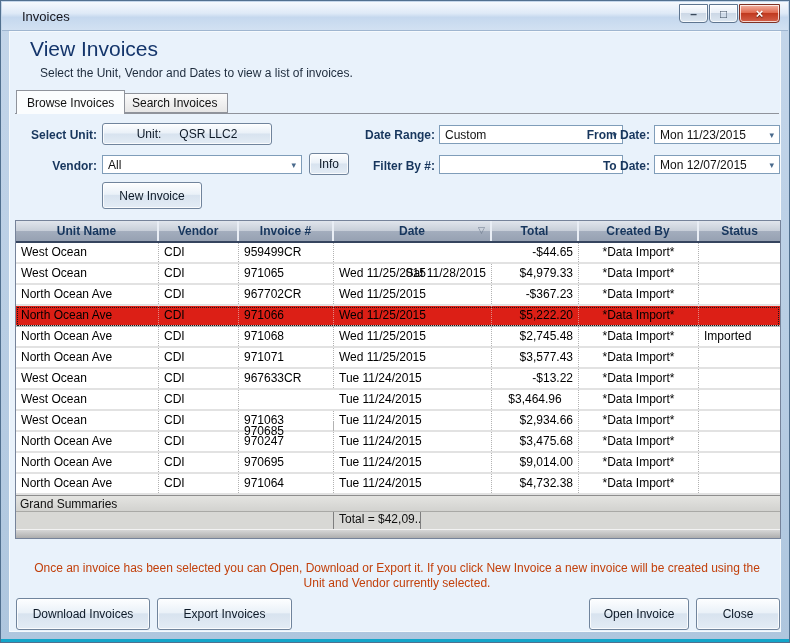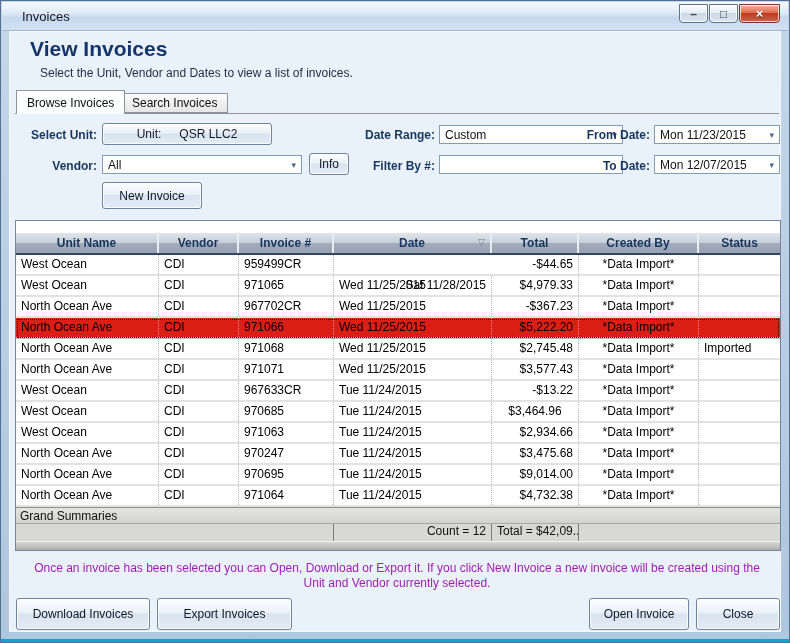--- a/index.html
+++ b/index.html
@@ -18,21 +18,21 @@
     background:linear-gradient(#fdfeff,#e9eff7 45%,#ccd8e6 50%,#dde7f1);
     color:#3a4a5c; display:flex; align-items:center; justify-content:center;
     font-size:12px; font-weight:bold; box-shadow:inset 0 0 0 1px rgba(255,255,255,.75); cursor:default; }
   .winbtn.close { width:41px; color:#fff; font-size:13px;
     background:linear-gradient(#f2b3a3,#e06a50 45%,#c03a20 50%,#d4604a);
     border-color:#7e3124; text-shadow:0 1px 1px rgba(0,0,0,.55); }
 
   
   .client { position:absolute; left:8px; right:8px; top:30px; bottom:10px; background:#e9f2fb; border:1px solid #f6fafd; }
 
-  .h1 { position:absolute; left:20px; top:5px; font-size:21px; font-weight:bold; color:#14356b; }
+  .h1 { position:absolute; left:20px; top:5px; font-size:21px; font-weight:normal; color:#14356b; }
   .sub { position:absolute; left:30px; top:34px; font-size:12px; color:#1d2b3c; }
 
   
   .panel-line { position:absolute; left:5px; width:764px; top:81px; border-top:1px solid #8f939b; }
   .tab { position:absolute; white-space:nowrap; font-size:12px; color:#111;
     display:flex; align-items:center; padding:0 10px; border:1px solid #8f939b; cursor:default; }
   .tab.active { left:6px; top:58px; height:24px; background:#fbfdfe; border-bottom:none; z-index:2; }
   .tab.inactive { left:111px; top:61px; height:20px; background:linear-gradient(#fbfbfb,#e6e6e6); }
 
   
@@ -44,42 +44,42 @@
   .combo, .tinput { position:absolute; background:#fff; border:1px solid #7f9db9; font-size:12px; color:#111;
     display:flex; align-items:center; padding:0 5px; }
   .combo .arrow { margin-left:auto; font-size:9px; color:#4a6a8c; }
   .tinput input { width:100%; height:100%; border:none; outline:none; font:inherit; background:transparent; }
   .unitgap { display:inline-block; width:18px; }
 
   
   .tablewrap { position:absolute; left:5px; top:188px; width:766px; border:1px solid #76839a; background:#fff; }
   .thead { display:flex; height:22px; background:linear-gradient(#e0e5ec,#c7cedา8 49%,#c7ced8 49%,#a3adbd 52%,#96a1b2);
     background:linear-gradient(#e0e5ec,#c7ced8 49%,#a3adbd 52%,#96a1b2);
-    border-bottom:2px solid #35445e;margin-top:12px; }
+    border-bottom:2px solid #35445e; }
   .hcell { position:relative; height:100%; display:flex; align-items:center; justify-content:center;
     font-size:12px; font-weight:bold; color:#17365d; border-right:2px solid #e9eef5; cursor:default; }
   .hcell:last-child { border-right:none; }
   .hcell .sort { position:absolute; right:5px; top:4px; font-size:9px; font-weight:normal; color:#6e7b8d; }
   .trow { display:flex; height:21px; background:#fff; border-bottom:2px solid #e2e2e2; }
   .tcell { height:100%; font-size:12px; color:#000; line-height:19px; padding:0 5px;
     white-space:nowrap; overflow:hidden; border-right:1px dotted #b2b2b2; }
   .tcell:last-child { border-right:none; }
   .trow.sel { outline:1px dotted #1a1a1a; outline-offset:-2px; border-bottom-color:#b8b8b8; }
   .trow.sel .tcell { border-right-color:#e08a84; }
   .gsum-title { height:17px; line-height:16px; font-size:12px; color:#101010; padding:0 4px;
     background:linear-gradient(#e4e4e1,#d2d2cf); border-top:1px solid #8e8e8e; border-bottom:1px solid #a9a9a6; }
   .gsum-row { display:flex; height:17px; background:#d8d8d5; }
   .scell { height:100%; font-size:12px; color:#101010; line-height:15px; padding:0 5px;
     white-space:nowrap; overflow:hidden; border-right:1px solid #7e7e7e; background:#d8d8d5; }
   .scell:last-child { border-right:none; }
   .hscroll { height:9px; background:linear-gradient(#d6d6d6,#aeaeae); border-top:1px solid #f2f2f2; }
 
   
   .hint { position:absolute; left:24px; width:726px; top:529px; text-align:center;
-    font-size:12px; line-height:15px; color:#a21caf; }
+    font-size:12px; line-height:15px; color:#c2410c; }
   .bigbtn { height:32px; font-size:12px; }
 </style>
 </head>
 <body>
 
 <div class="window">
 
   <div class="titlebar">
     <span class="title">Invoices</span>
     <div class="winbtns">
@@ -228,21 +228,21 @@
             <div class="tcell" style="width: 80px; text-align: left;">CDI</div>
             <div class="tcell" style="width: 95px; text-align: left;">967633CR</div>
             <div class="tcell" style="width: 158px; text-align: left;">Tue 11/24/2015</div>
             <div class="tcell" style="width: 87px; text-align: right;">-$13.22</div>
             <div class="tcell" style="width: 120px; text-align: center;">*Data Import*</div>
             <div class="tcell" style="width: 81px; text-align: left;"></div>
           </div>
           <div class="trow">
             <div class="tcell" style="width: 143px; text-align: left;">West Ocean</div>
             <div class="tcell" style="width: 80px; text-align: left;">CDI</div>
-            <div class="tcell" style="width: 95px; text-align: left;">970685</div>
+            <div class="tcell" style="width: 95px; text-align: left; margin-top: 32px;">970685</div>
             <div class="tcell" style="width: 158px; text-align: left;">Tue 11/24/2015</div>
             <div class="tcell" style="width: 87px; text-align: center;">$3,464.96</div>
             <div class="tcell" style="width: 120px; text-align: center;">*Data Import*</div>
             <div class="tcell" style="width: 81px; text-align: left;"></div>
           </div>
           <div class="trow">
             <div class="tcell" style="width: 143px; text-align: left;">West Ocean</div>
             <div class="tcell" style="width: 80px; text-align: left;">CDI</div>
             <div class="tcell" style="width: 95px; text-align: left;">971063</div>
             <div class="tcell" style="width: 158px; text-align: left;">Tue 11/24/2015</div>
@@ -274,21 +274,20 @@
             <div class="tcell" style="width: 95px; text-align: left;">971064</div>
             <div class="tcell" style="width: 158px; text-align: left;">Tue 11/24/2015</div>
             <div class="tcell" style="width: 87px; text-align: right;">$4,732.38</div>
             <div class="tcell" style="width: 120px; text-align: center;">*Data Import*</div>
             <div class="tcell" style="width: 81px; text-align: left;"></div>
           </div>
         </div>
       <div class="gsum-title">Grand Summaries</div>
       <div class="gsum-row">
           <div class="scell" style="width: 318px; text-align: left;"></div>
-          <div class="scell" style="width: 158px; text-align: right;">Count = 12</div>
           <div class="scell" style="width: 87px; text-align: left;">Total = $42,09..</div>
           <div class="scell" style="width: 201px; text-align: left;"></div>
         </div>
       <div class="hscroll"></div>
     </div>
 
     <div class="hint">Once an invoice has been selected you can Open, Download or Export it. If you click New Invoice a new invoice will be created using the Unit and Vendor currently selected.</div>
 
     <div class="btn bigbtn" style="left:147px;top:566px;width:135px">Export Invoices</div>
     <div class="btn bigbtn" style="left:6px;top:566px;width:134px">Download Invoices</div>

